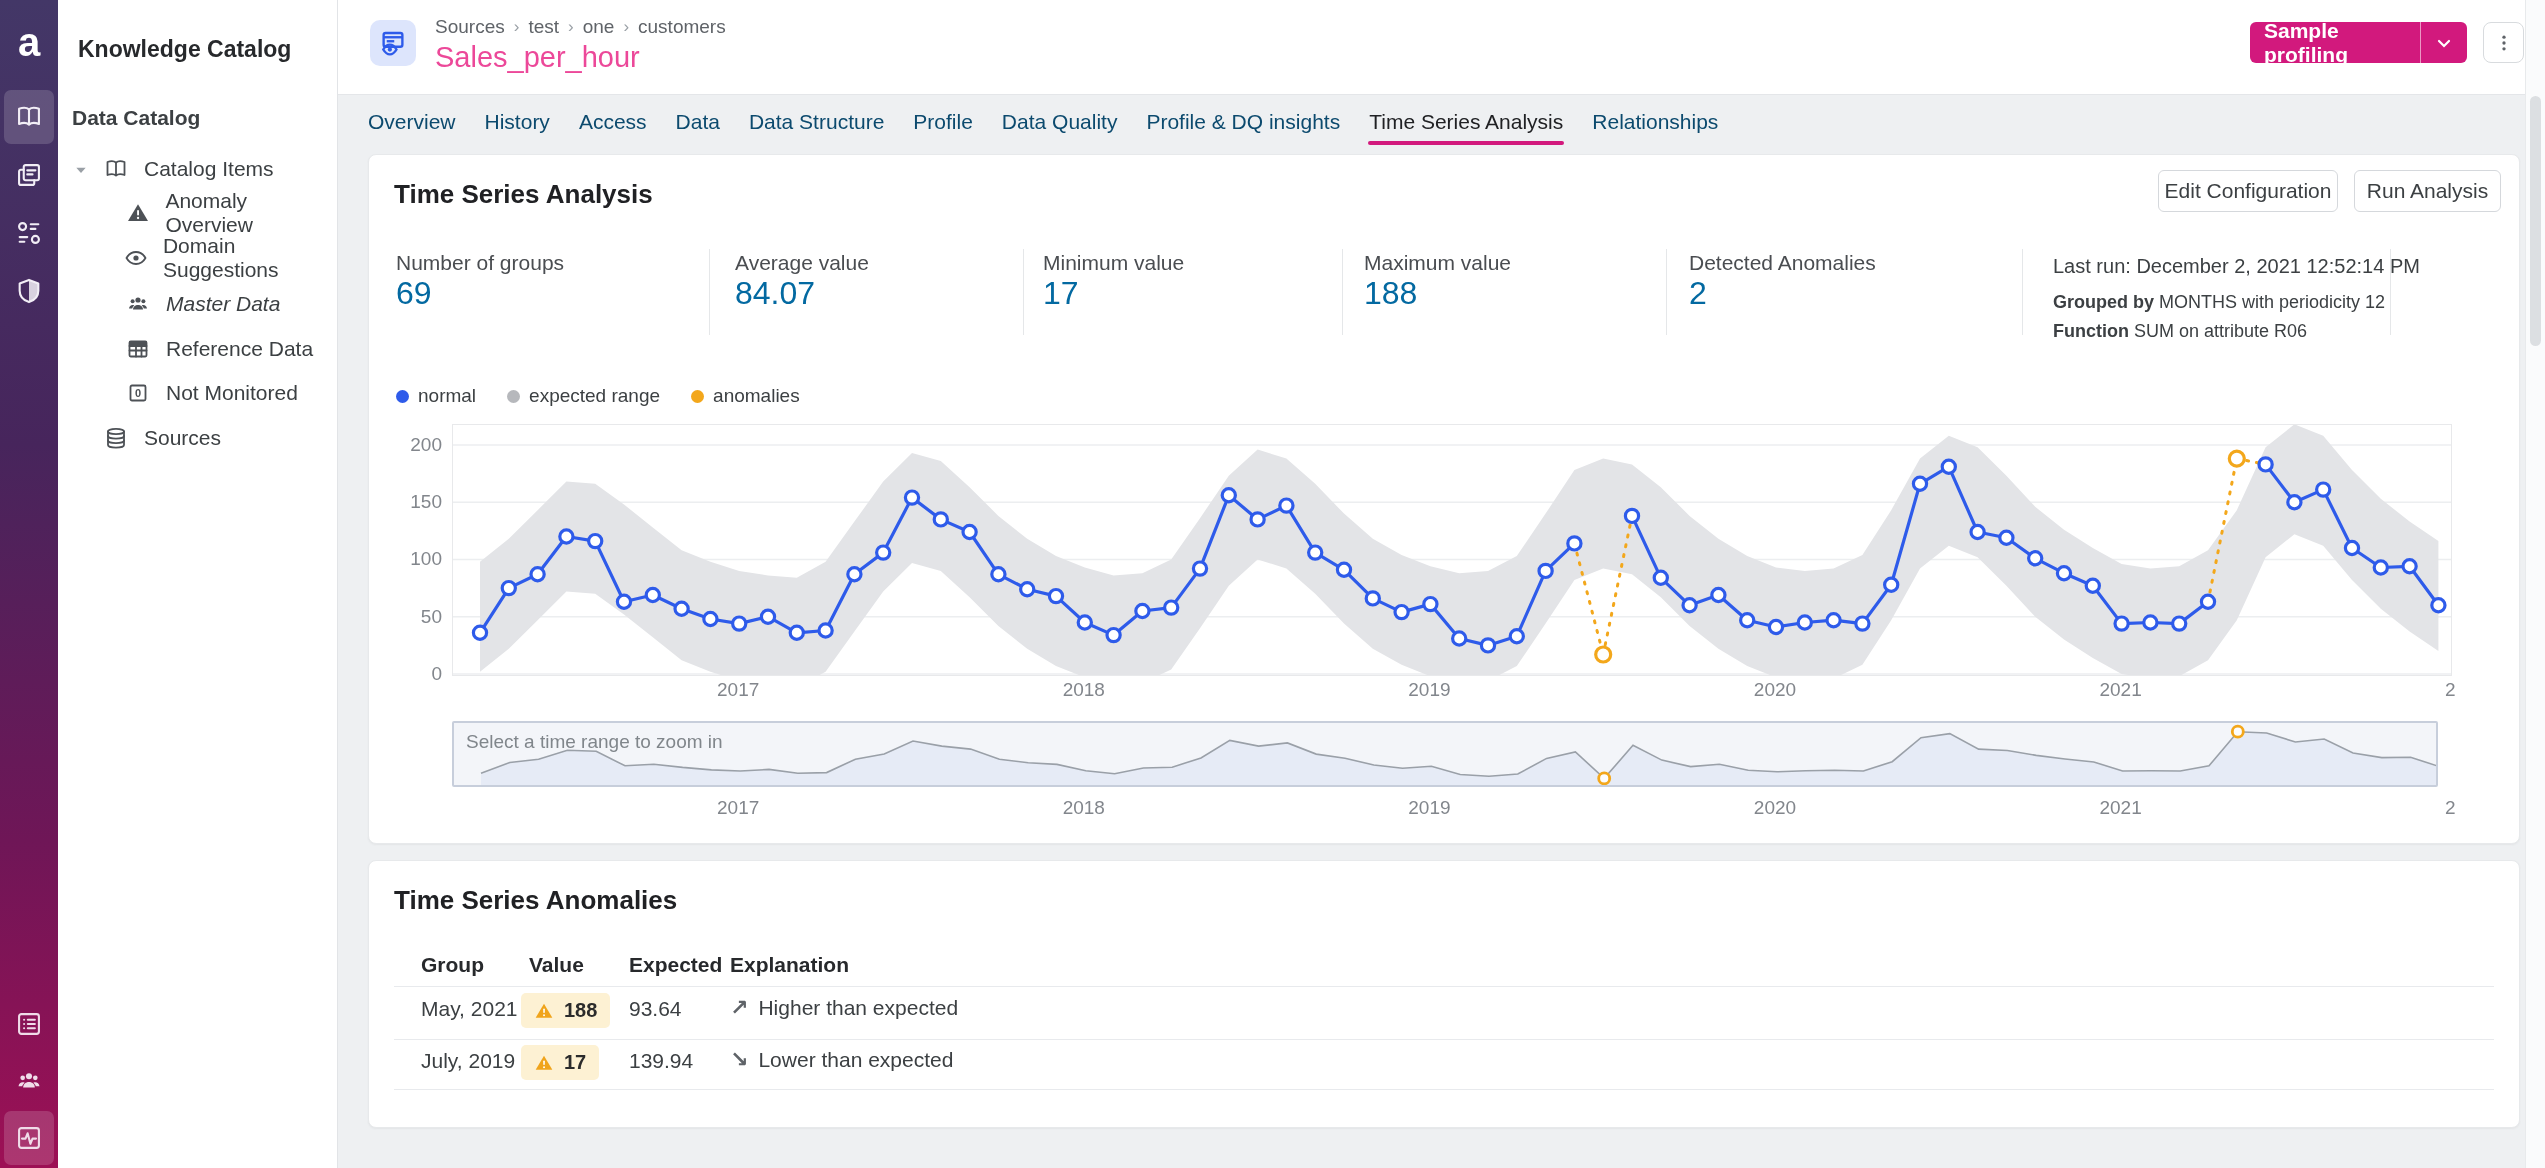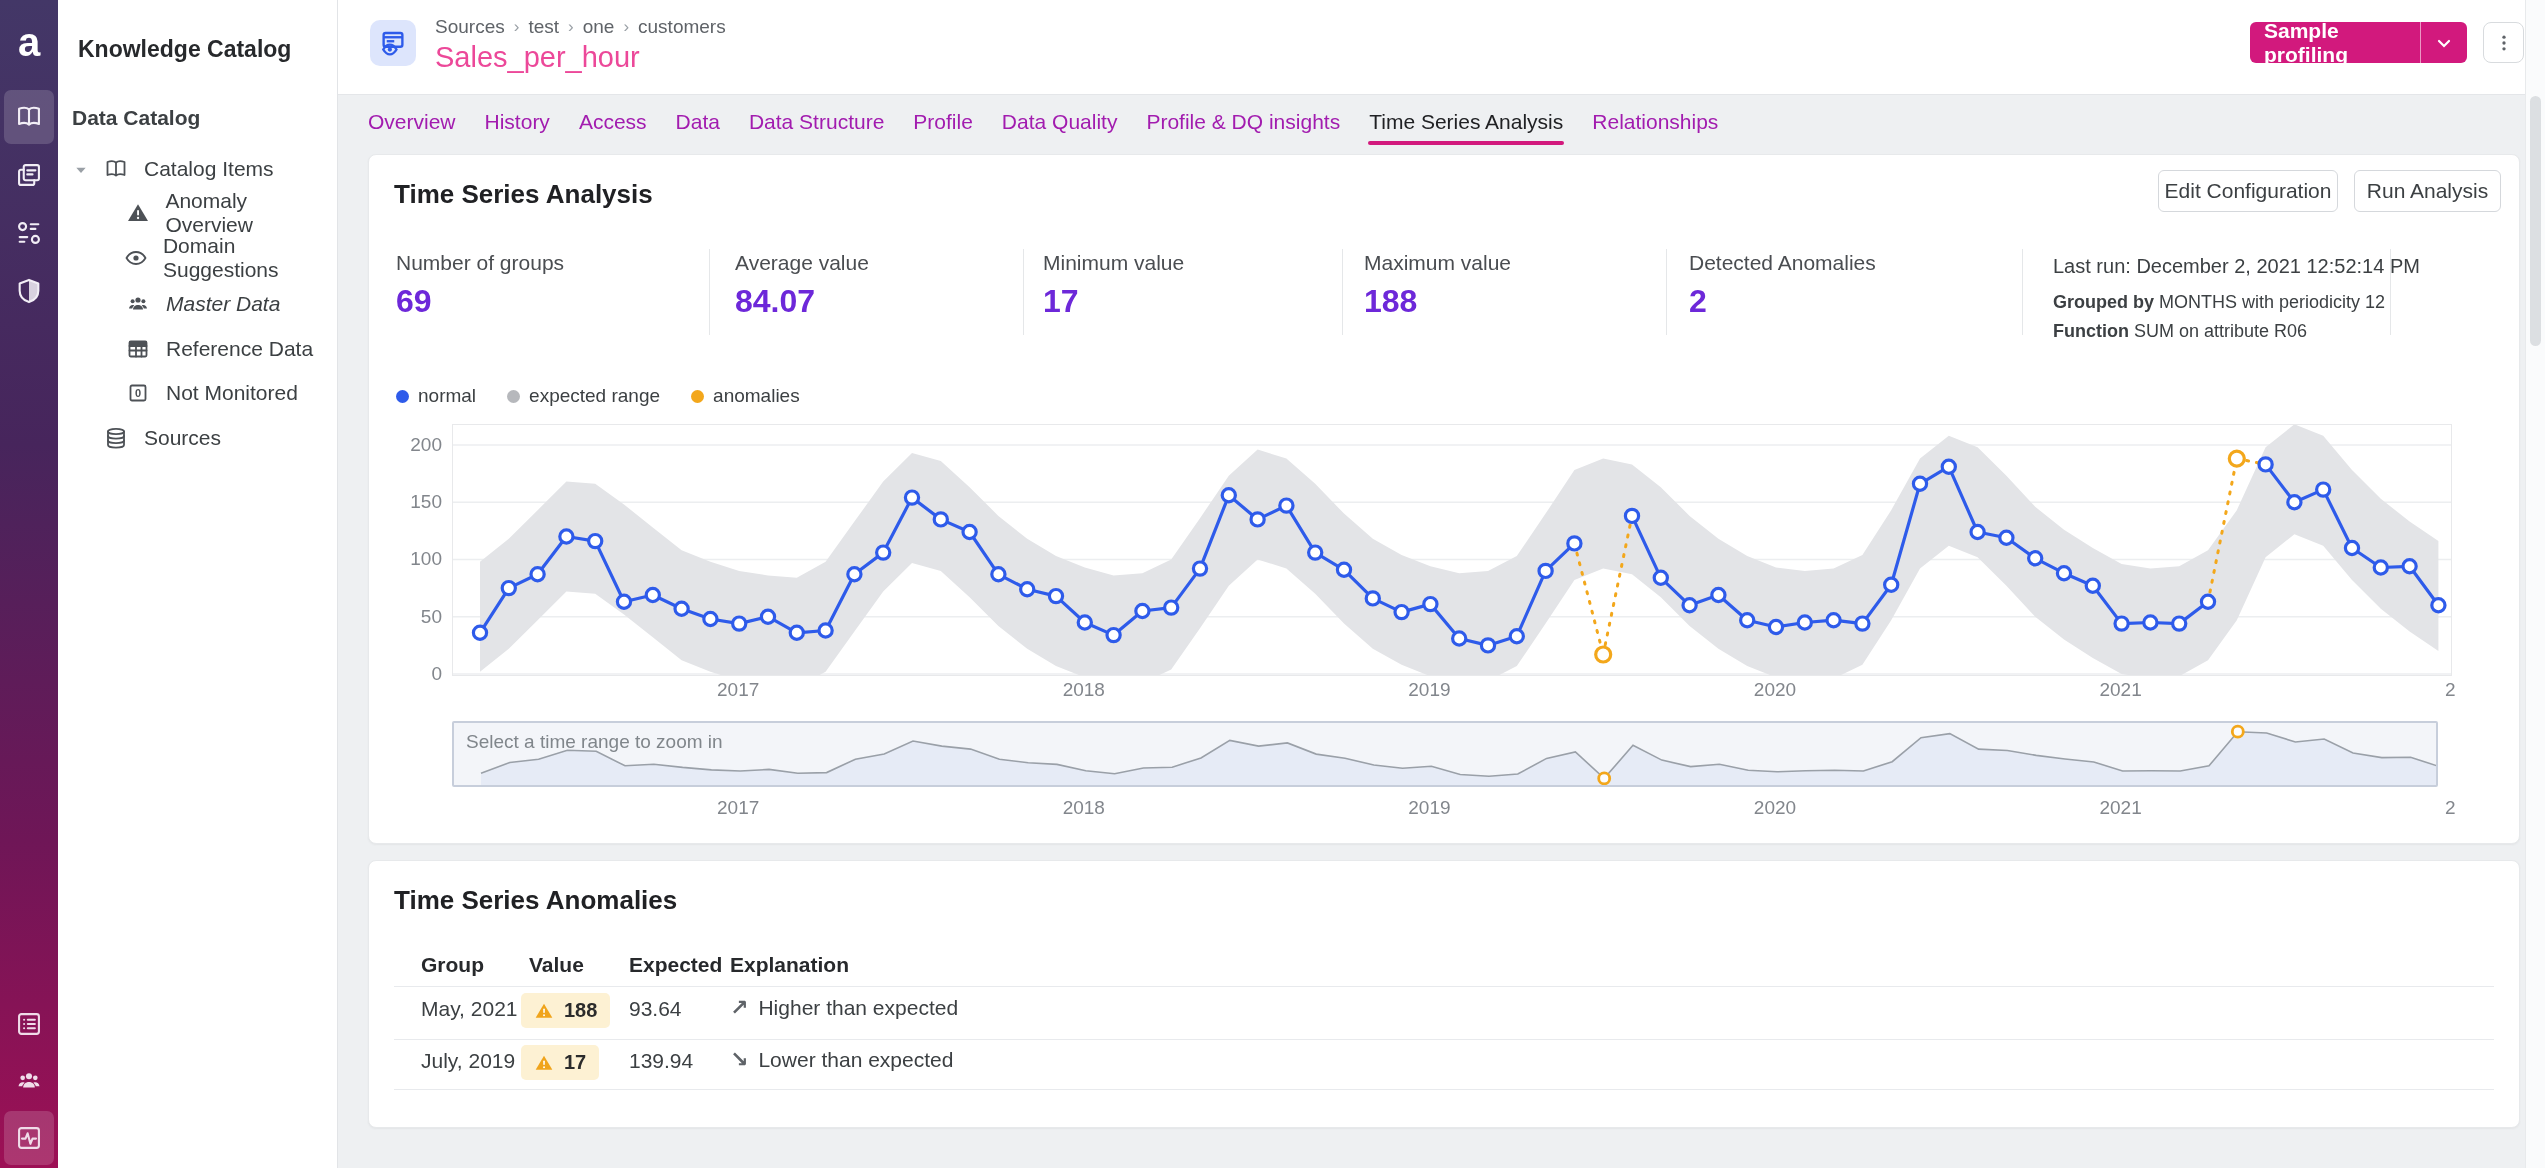--- a/index.html
+++ b/index.html
@@ -38,38 +38,38 @@
   .page-title { position:absolute; left:97px; top:41px; font-size:29px; font-weight:400; color:#ec4899; }
 
   .btn-primary { position:absolute; left:1912px; top:22px; width:555px; max-width:217px; height:41px; background:#d2197d; border-radius:6px;
                  display:flex; align-items:stretch; color:#fff; cursor:pointer; }
   .btn-primary .lbl { flex:1; display:flex; align-items:center; justify-content:center; font-size:21px; font-weight:600; padding:0 14px; }
   .btn-primary .split { width:47px; border-left:1px solid rgba(255,255,255,0.55); display:flex; align-items:center; justify-content:center; }
   .btn-kebab { position:absolute; left:2145px; top:22px; width:41px; height:41px; background:#fff; border:1px solid #d8dbde; border-radius:8px;
                display:flex; align-items:center; justify-content:center; cursor:pointer; }
 
   .tabs { position:absolute; left:29px; top:95px; height:53px; display:flex; gap:27px; align-items:center; }
-  .tab { position:relative; font-size:21px; color:#a21caf; padding:0 1px; height:100%; display:flex; align-items:center; cursor:pointer; white-space:nowrap; }
+  .tab { position:relative; font-size:21px; color:#0c4a6e; padding:0 1px; height:100%; display:flex; align-items:center; cursor:pointer; white-space:nowrap; }
   .tab.active { color:#202124; }
   .tab.active::after { content:""; position:absolute; left:0; right:0; bottom:3px; height:4px; background:#d2197d; border-radius:2px; }
 
   .card { position:absolute; left:30px; width:2152px; background:#fff; border:1px solid #e7e9eb; border-radius:8px;
           box-shadow:0 1px 2px rgba(60,64,67,0.06); }
   .card1 { top:154px; height:690px; }
   .card2 { top:860px; height:268px; }
   .card-title { position:absolute; left:25px; top:24px; font-size:26px; font-weight:600; color:#202124; }
 
   .btn-outline { position:absolute; top:15px; height:42px; background:#fff; border:1px solid #d5d8dc; border-radius:6px;
                  font-size:21px; color:#3c4043; display:flex; align-items:center; justify-content:center; cursor:pointer; }
   #btn-edit { left:1789px; width:180px; }
   #btn-run  { left:1985px; width:147px; }
 
   .stat { position:absolute; top:96px; }
   .stat .s-label { font-size:21px; color:#4a4d51; }
-  .stat .s-value { margin-top:8px; font-size:32px; font-weight:700; color:#6d28d9; }
+  .stat .s-value { margin-top:0; font-size:32px; font-weight:400; color:#0369a1; }
   .stat-div { position:absolute; top:94px; width:1px; height:86px; background:#e5e7e9; }
   .lastrun { position:absolute; left:1684px; top:100px; color:#3c4043; }
   .lastrun .l1 { font-size:20px; }
   .lastrun .l2 { font-size:18px; margin-top:14px; }
   .lastrun .l3 { font-size:18px; margin-top:8px; }
   .lastrun b { font-weight:700; }
 
   .legend { position:absolute; left:27px; top:230px; display:flex; gap:31px; align-items:center; }
   .legend-item { display:flex; align-items:center; gap:9px; font-size:19px; color:#3c4043; cursor:pointer; }
   .legend-dot { width:13px; height:13px; border-radius:50%; }

